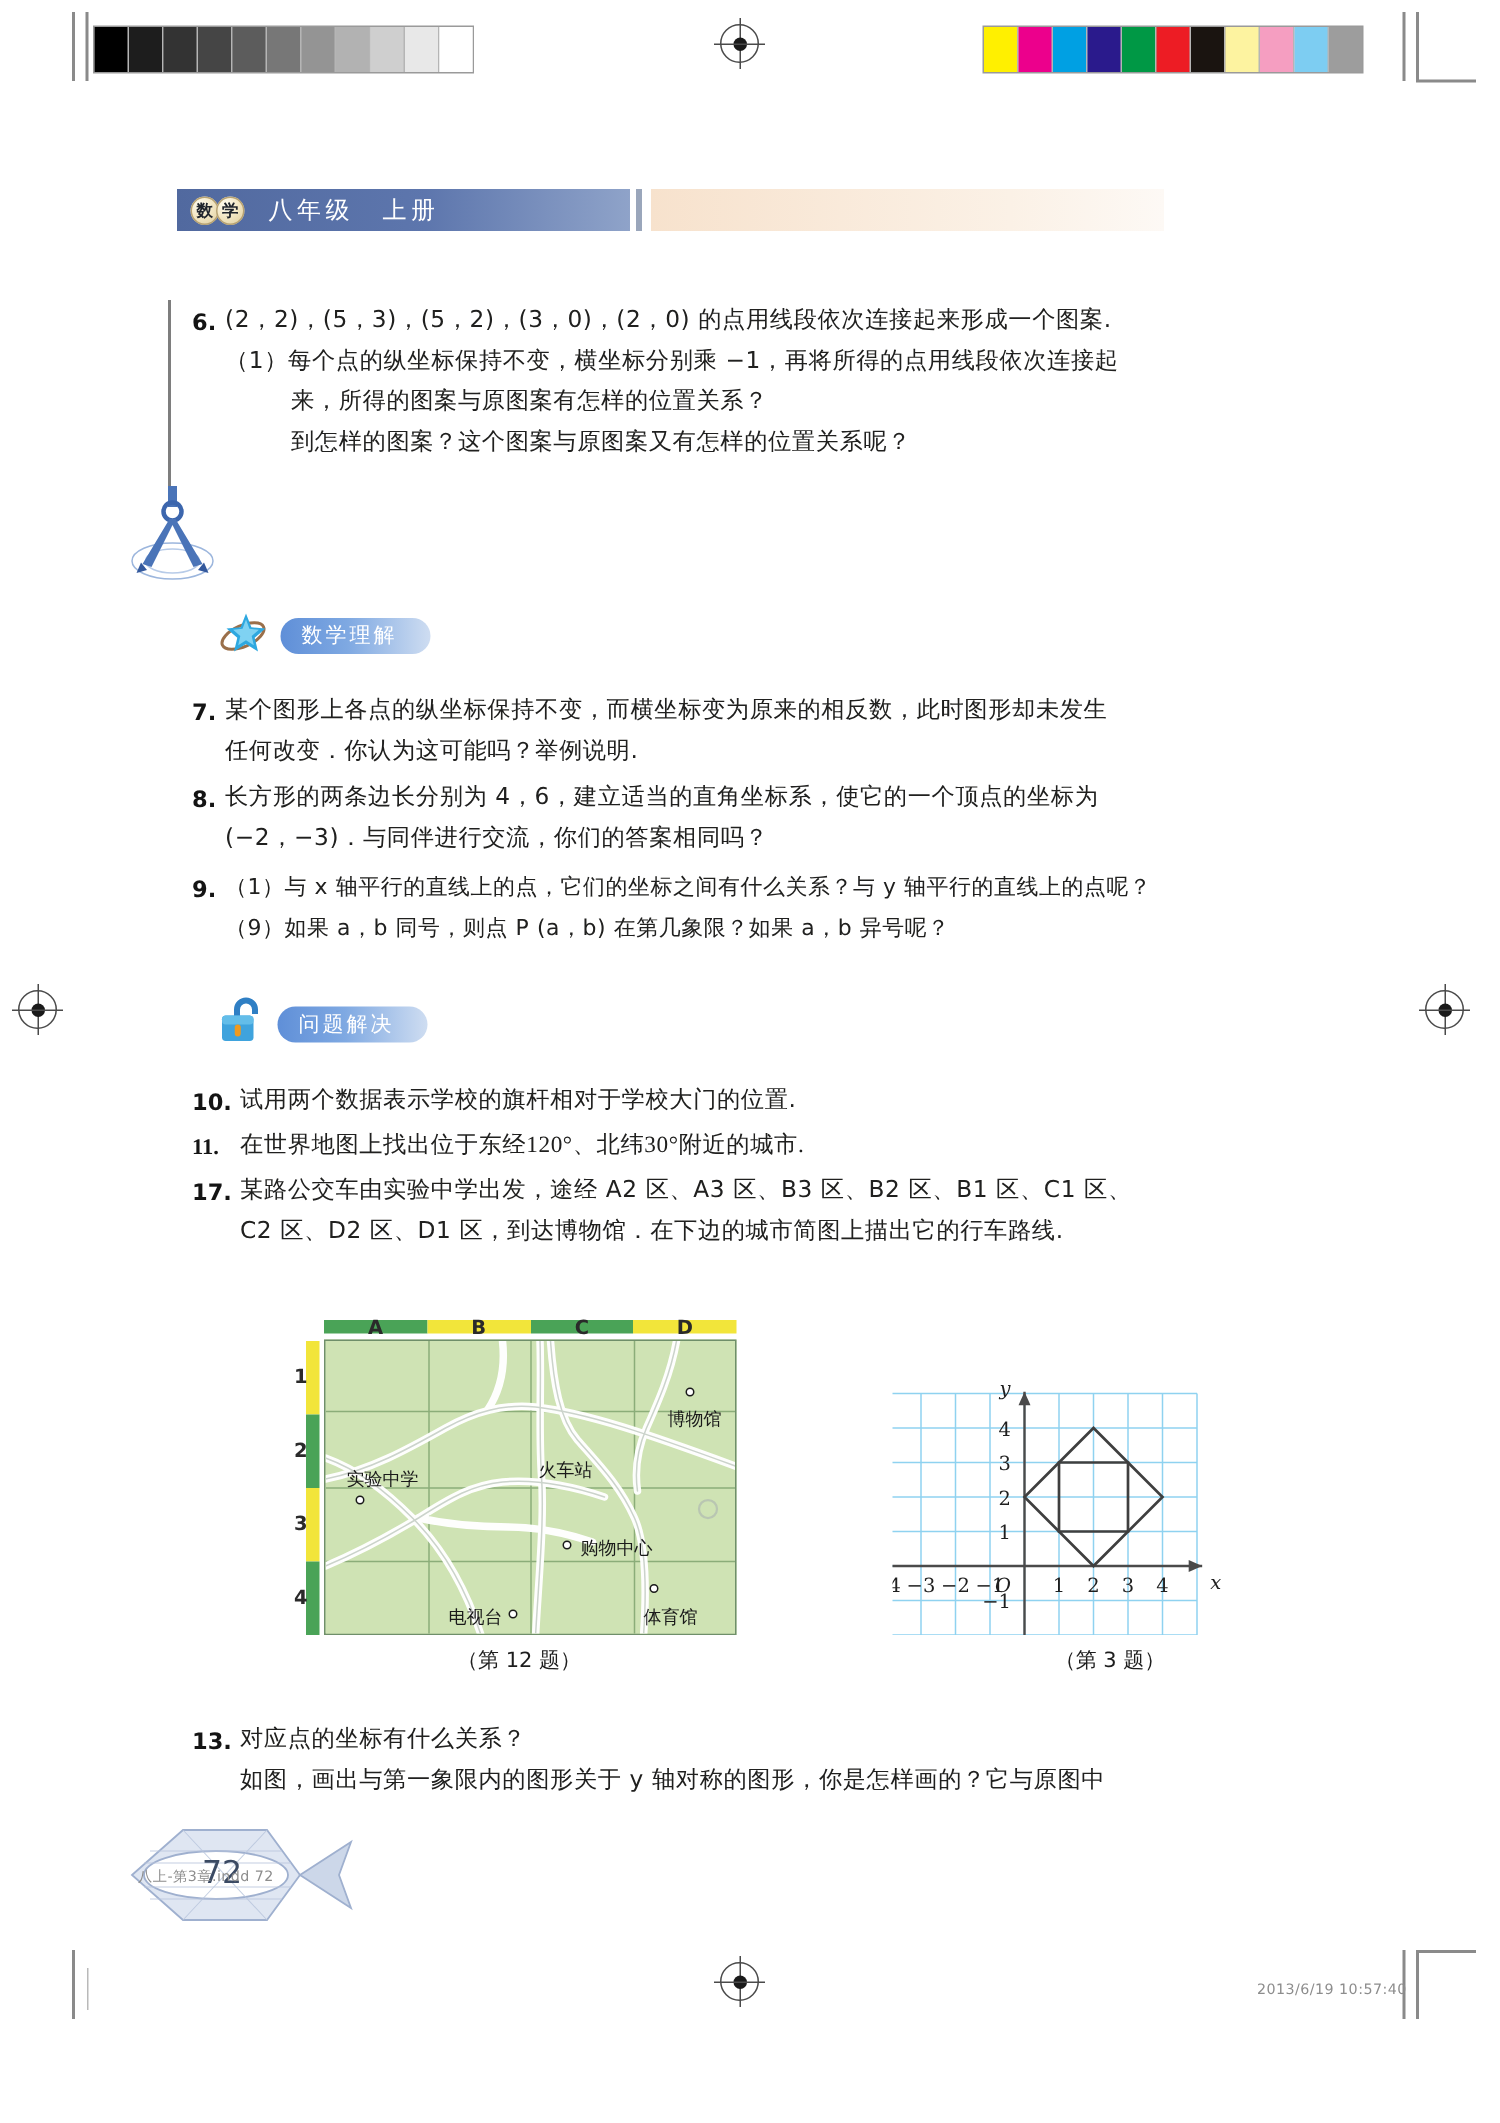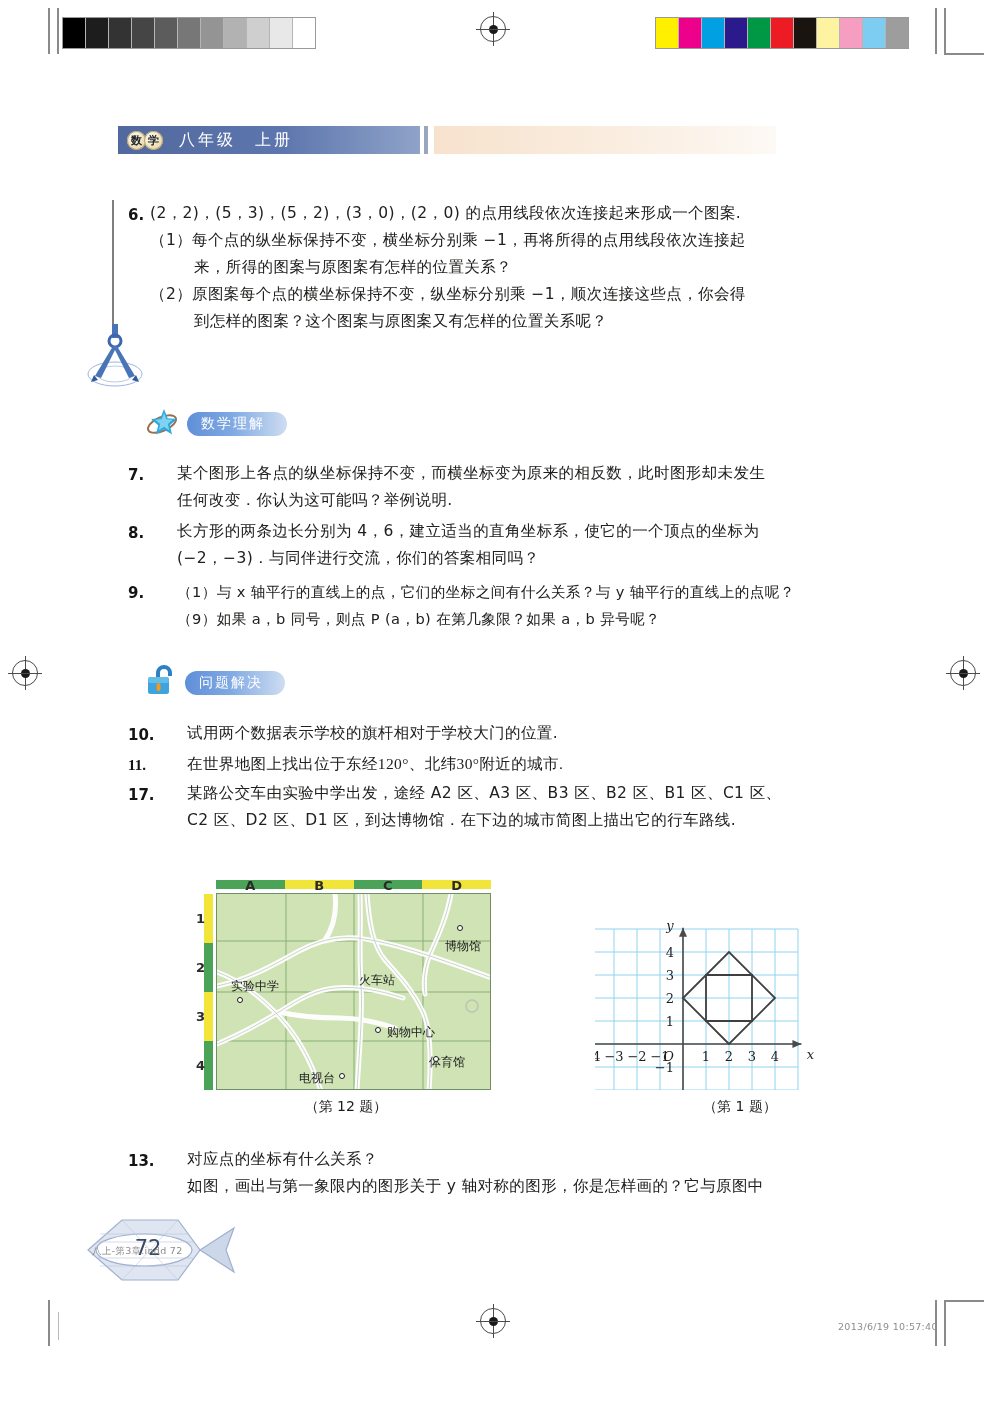--- a/index.html
+++ b/index.html
@@ -36,21 +36,21 @@
   .runhead .rh-text{color:#ffffff;font-size:16px;letter-spacing:3px;margin-left:16px;
     font-family:"DejaVu Sans","Liberation Sans",sans-serif;}
   .runhead-tail{position:absolute;left:424px;top:126px;width:4px;height:28px;background:#9aa6bb;}
   .runhead-band{position:absolute;left:434px;top:126px;width:342px;height:28px;
     background:linear-gradient(90deg,#f7e2cd 0%,#fbf1e6 70%,#fdf9f5 100%);}
 
   
   .content{position:absolute;left:0;top:0;width:1000px;}
   .qrow{position:absolute;font-size:15.5px;line-height:27px;color:#20201f;}
   .qnum{position:absolute;font-weight:bold;font-size:15px;color:#141414;}
-  .qtext{display:block;letter-spacing:.4px;margin-left:27px;}
+  .qtext{display:block;letter-spacing:.4px;}
   .indent1{margin-left:0;}
   .indent2{margin-left:44px;}
 
   
   .compass-wrap{position:absolute;left:78px;top:200px;width:70px;height:190px;}
   .compass-wrap .stem{position:absolute;left:34px;top:0;width:1.5px;height:125px;background:#7e7e7e;}
 
   
   .sec{position:absolute;display:flex;align-items:center;height:34px;}
   .sec .badge{height:24px;display:flex;align-items:center;padding:0 22px 0 14px;
@@ -160,21 +160,20 @@
   </svg>
 </div>
 
 <div class="content">
 
   <div class="qrow" style="left:150px;top:200px;width:730px;">
     <span class="qnum" style="left:-22px;top:2px;">6.</span>
     <span class="qtext indent1">(2，2)，(5，3)，(5，2)，(3，0)，(2，0) 的点用线段依次连接起来形成一个图案.</span>
     <span class="qtext indent1">（1）每个点的纵坐标保持不变，横坐标分别乘 −1，再将所得的点用线段依次连接起</span>
     <span class="qtext indent2">来，所得的图案与原图案有怎样的位置关系？</span>
-    <span class="qtext indent1">（2）原图案每个点的横坐标保持不变，纵坐标分别乘 −1，顺次连接这些点，你会得</span>
     <span class="qtext indent2">到怎样的图案？这个图案与原图案又有怎样的位置关系呢？</span>
   </div>
 
   <div class="sec" style="left:145px;top:407px;">
     <span class="ico">
       <svg width="36" height="30" viewBox="0 0 36 30">
         <ellipse cx="17" cy="17" rx="15" ry="7" fill="none" stroke="#9a6f4a" stroke-width="2" transform="rotate(-24 17 17)"></ellipse>
         <path d="M19 2 L22.6 11.2 L32 12 L24.8 18.2 L27 27.4 L19 22.4 L11 27.4 L13.2 18.2 L6 12 L15.4 11.2 Z" fill="#2ea8e0"></path>
         <path d="M19 6 L21.3 12.2 L27.6 12.8 L22.8 17 L24.2 23.2 L19 19.8 L13.8 23.2 L15.2 17 L10.4 12.8 L16.7 12.2 Z" fill="#7fd2f2"></path>
       </svg>
@@ -302,21 +301,21 @@
 
     <span class="poi" style="left:228px;top:44px;">博物馆</span>
     <span class="poi-dot" style="left:240px;top:31px;"></span>
 
     <span class="poi" style="left:170px;top:130px;">购物中心</span>
     <span class="poi-dot" style="left:158px;top:133px;"></span>
 
     <span class="poi" style="left:82px;top:176px;">电视台</span>
     <span class="poi-dot" style="left:122px;top:179px;"></span>
 
-    <span class="poi" style="left:212px;top:160px;">体育馆</span>
+    <span class="poi" style="left:212px;top:176px;">体育馆</span>
     <span class="poi-dot" style="left:216px;top:162px;"></span>
   </div>
 
   <div class="figcap" style="left:0;top:218px;">（第 12 题）</div>
 </div>
 
 <div class="fig" style="left:595px;top:880px;width:290px;height:230px;">
   <svg width="290" height="210" viewBox="0 0 290 210">
 
     <g id="gridG" stroke="#8fd2f0" stroke-width="1">
@@ -365,21 +364,21 @@
         <text x="79" y="192" text-anchor="end">−1</text>
         <text x="79" y="146" text-anchor="end">1</text>
         <text x="79" y="123" text-anchor="end">2</text>
         <text x="79" y="100" text-anchor="end">3</text>
         <text x="79" y="77" text-anchor="end">4</text>
         <text x="79" y="181" text-anchor="end" font-style="italic">O</text>
         <text x="215.45" y="179" text-anchor="middle" font-style="italic">x</text>
         <text x="75" y="49.85000000000001" text-anchor="middle" font-style="italic">y</text>
       </g>
   </svg>
-  <div class="figcap" style="left:0;top:218px;">（第 1 题）</div>
+  <div class="figcap" style="left:0;top:218px;">（第 3 题）</div>
 </div>
 
 <div class="fish">
   <svg width="160" height="76" viewBox="0 0 160 76">
     <path d="M6 38 L40 8 L96 8 L118 38 L96 68 L40 68 Z" fill="#dfe6f2" stroke="#9fb0cf" stroke-width="1.2"></path>
     <path d="M118 38 L152 16 L144 38 L152 60 Z" fill="#ccd7e9" stroke="#9fb0cf" stroke-width="1.2"></path>
     <ellipse cx="62" cy="38" rx="48" ry="16" fill="#ffffff" stroke="#9fb0cf" stroke-width="1.2"></ellipse>
     <g stroke="#b9c6dd" stroke-width="0.7" opacity="0.85">
       <line x1="18" y1="22" x2="106" y2="22"></line>
         <line x1="14" y1="30" x2="112" y2="30"></line>

